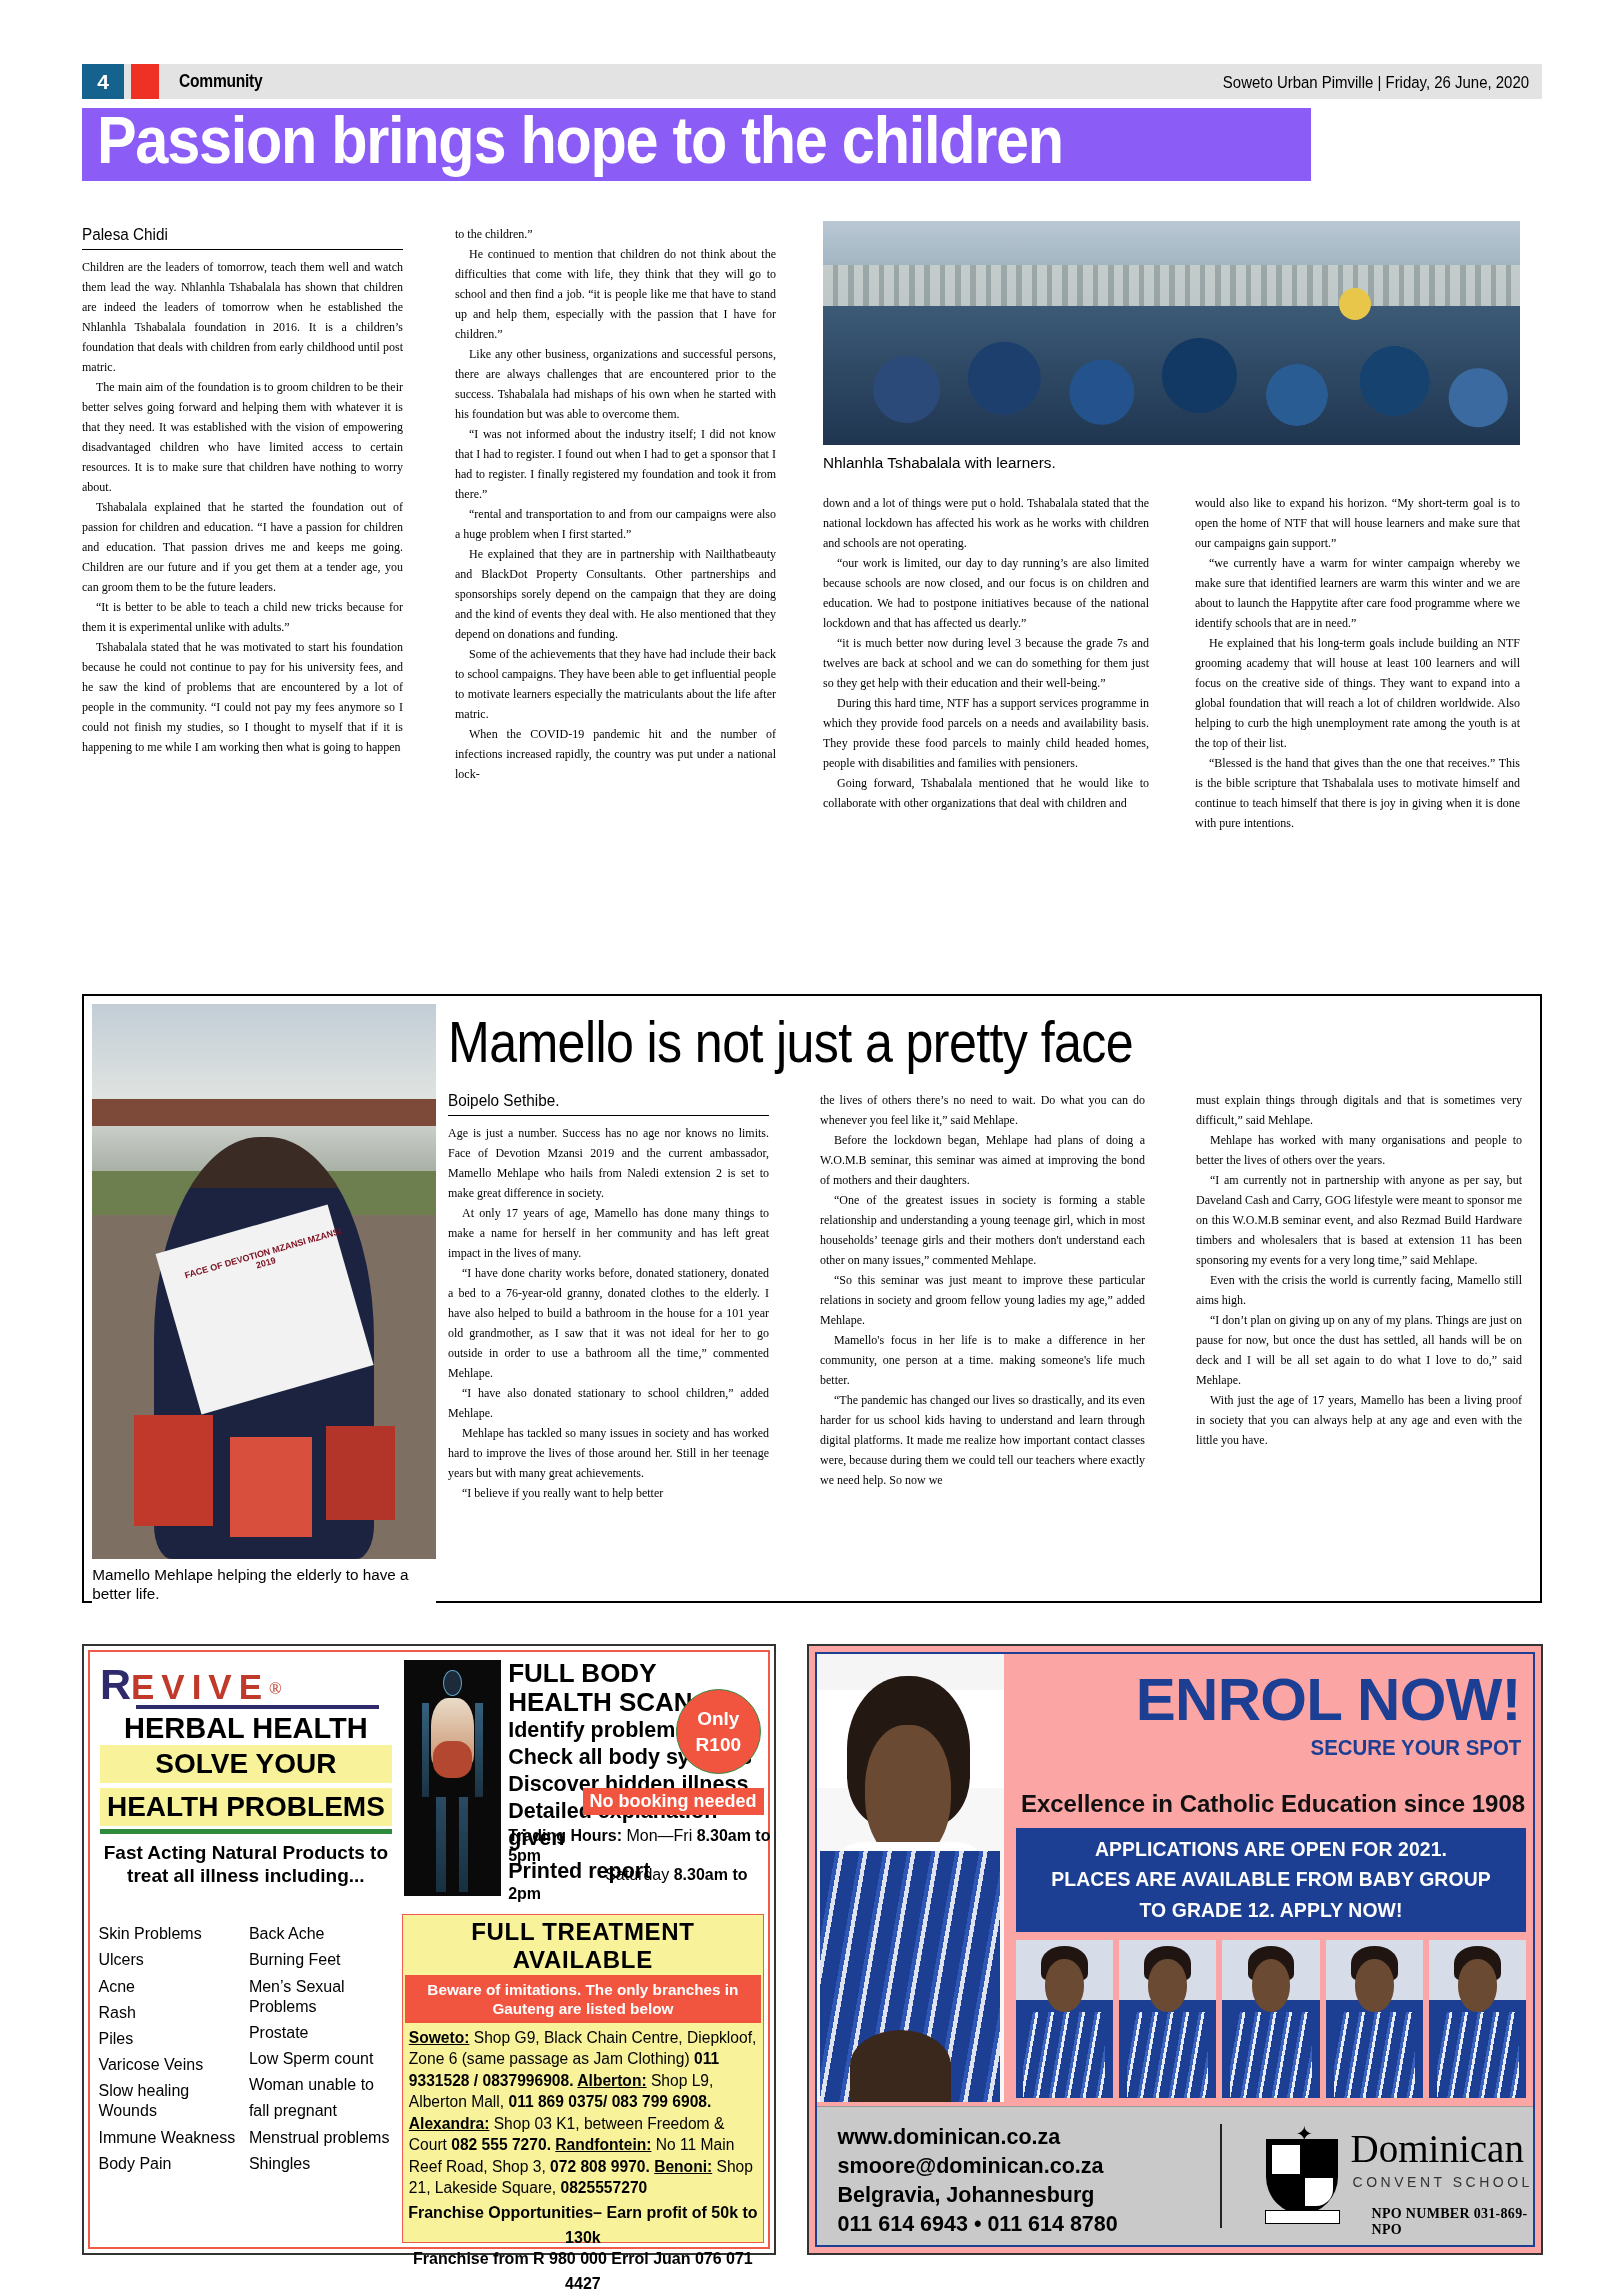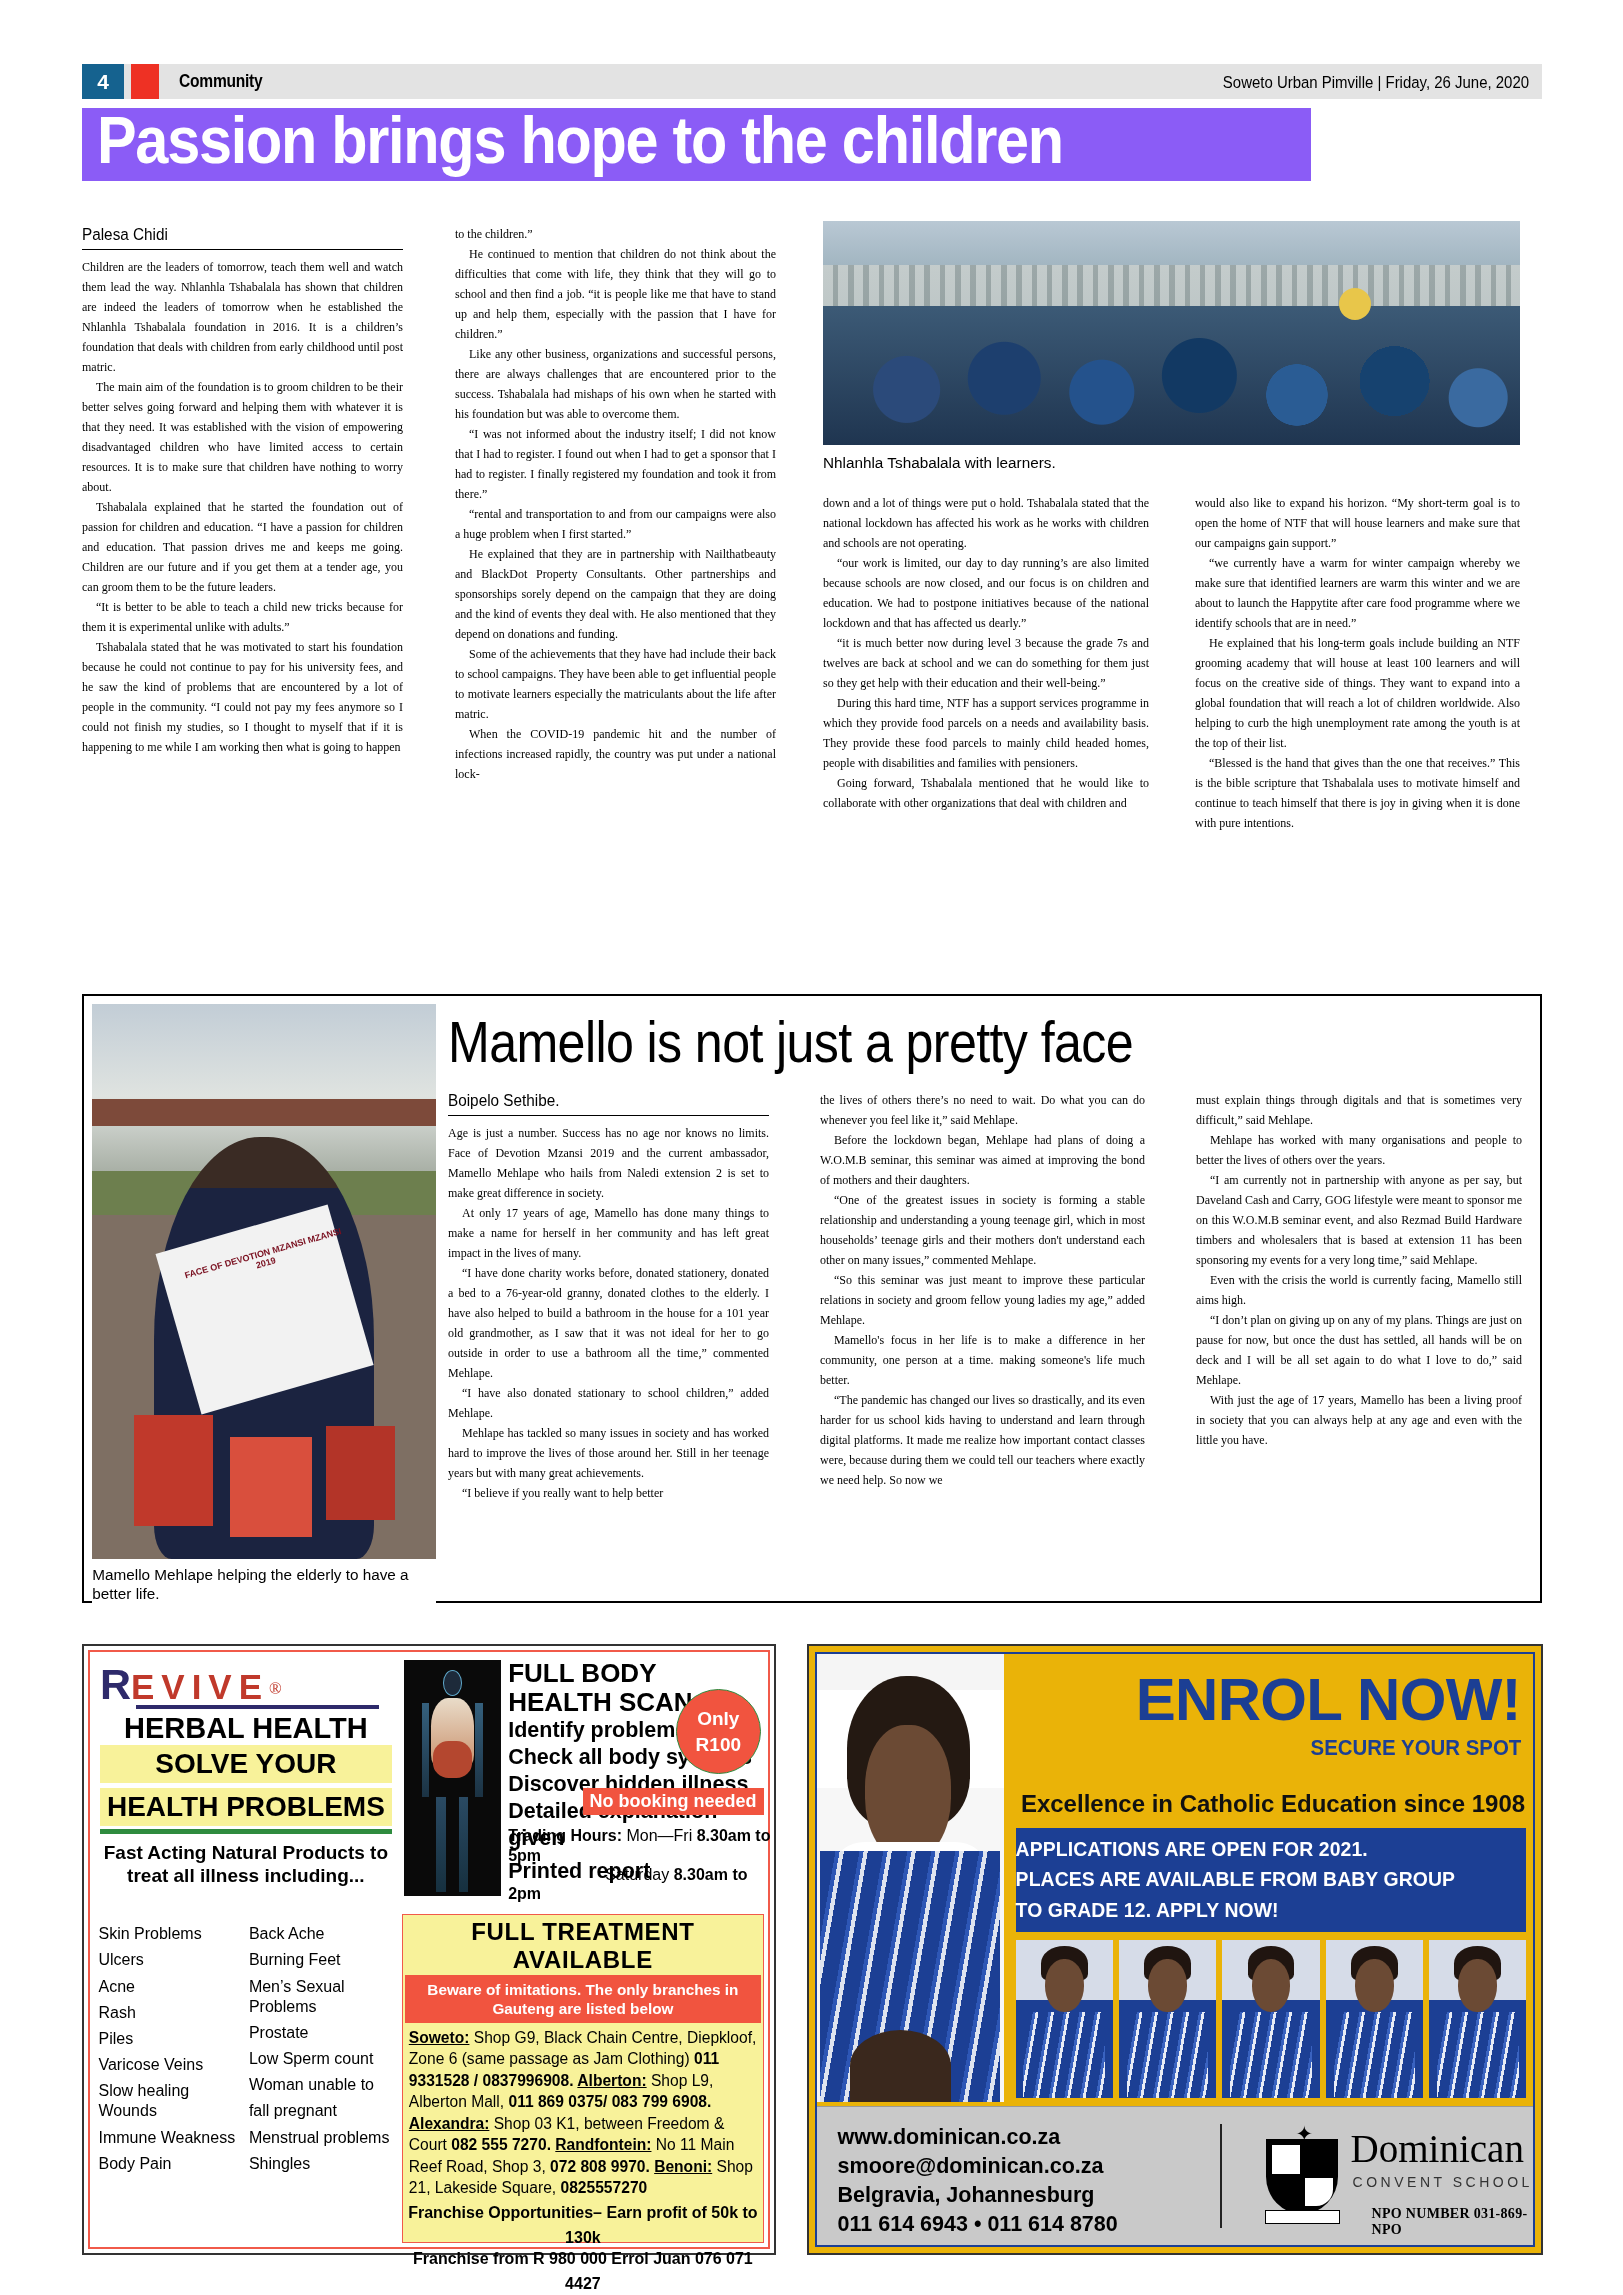--- a/index.html
+++ b/index.html
@@ -92,21 +92,21 @@
     letter-spacing: -0.7px; transform: scaleX(0.88); transform-origin: left top; white-space: nowrap; }
   .a2c1 { position: absolute; left: 364px; top: 94px; width: 321px; }
   .a2c2 { position: absolute; left: 736px; top: 94px; width: 325px; }
   .a2c3 { position: absolute; left: 1112px; top: 94px; width: 326px; }
   .a2c2 .bodytext, .a2c3 .bodytext { padding-top: 0; }
 
   
   .adL { position: absolute; left: 82px; top: 1644px; width: 694px; height: 611px;
     border: 2.1px solid #333; background:#fff; }
   .adR { position: absolute; left: 807px; top: 1644px; width: 736px; height: 611px;
-    border: 2.1px solid #333; background:#eab308; }
+    border: 2.1px solid #333; background:#fca5a5; }
 
   
   .revive-inner { position:absolute; left:4.2px; top:4.2px; right:4.2px; bottom:4.2px; border:2.1px solid #f15a4a; }
   .rev-logo { position:absolute; left:9.7px; top:8.3px; width:292px; }
   .rev-R { font-family:"Liberation Sans",sans-serif; font-weight:bold; font-size:43px; color:#2e2a6b; }
   .rev-rest { font-family:"Liberation Sans",sans-serif; font-weight:bold; font-size:35px; color:#c0392b; letter-spacing:7px; }
   .rev-reg { font-size:16.7px; color:#c0392b; vertical-align: super; }
   .rev-underline { border-top:4.2px solid #2e2a6b; width:243px; margin:-4.2px 0 0 36px; }
   .rev-herbal { font-family:"Liberation Sans",sans-serif; font-weight:bold; font-size:29px;
     color:#000; text-align:center; width:292px; margin-top:2.8px; }
@@ -179,21 +179,21 @@
   .enrol { position:absolute; left:199px; top:15.3px; right:12.5px; text-align:right;
     color:#1c3f94; font-family:"Liberation Sans",sans-serif; font-weight:bold;
     font-size:60px; letter-spacing:-0.7px; line-height:62px; }
   .secure { position:absolute; left:199px; top:82px; right:12.5px; text-align:right;
     color:#1c3f94; font-family:"Liberation Sans",sans-serif; font-weight:bold; font-size:21.5px;
     transform: scaleX(0.95); transform-origin:right top; }
   .excellence { position:absolute; left:199px; top:136px; right:8.3px; text-align:right;
     font-family:"Liberation Sans",sans-serif; font-weight:bold; font-size:24px; color:#111; }
   .appbox { position:absolute; left:199px; top:174px; right:7px; height:104px;
     background:#1c3f94; color:#fff; font-family:"Liberation Sans",sans-serif; font-weight:bold;
-    font-size:19.4px; line-height:30.5px; text-align:left; padding-top:6.2px; letter-spacing:0.1px; }
+    font-size:19.4px; line-height:30.5px; text-align:center; padding-top:6.2px; letter-spacing:0.1px; }
   .kidsrow { position:absolute; left:199px; top:286px; right:7px; height:158px; display:flex; gap:6.2px; }
   .kidcell { flex:1; position:relative; overflow:hidden;
     background: linear-gradient(180deg,#d6dce8 0 38%, #1c3f94 38% 100%); }
   .kidcell .kf { position:absolute; left:30%; top:12%; width:40%; height:34%;
     background:#6b4a34; border-radius:48%; }
   .kidcell .kh { position:absolute; left:26%; top:4%; width:48%; height:22%;
     background:#201510; border-radius:50% 50% 20% 20%; }
   .kidcell .kb { position:absolute; left:8%; top:46%; width:84%; height:54%;
     background: repeating-linear-gradient(100deg,#1c3f94 0 9.7px,#3a63c0 9.7px 12.5px,#e8ecf5 12.5px 15.3px); }
   .domfoot { position:absolute; left:0; right:0; bottom:0; height:139px; background:#c9c9c9;

